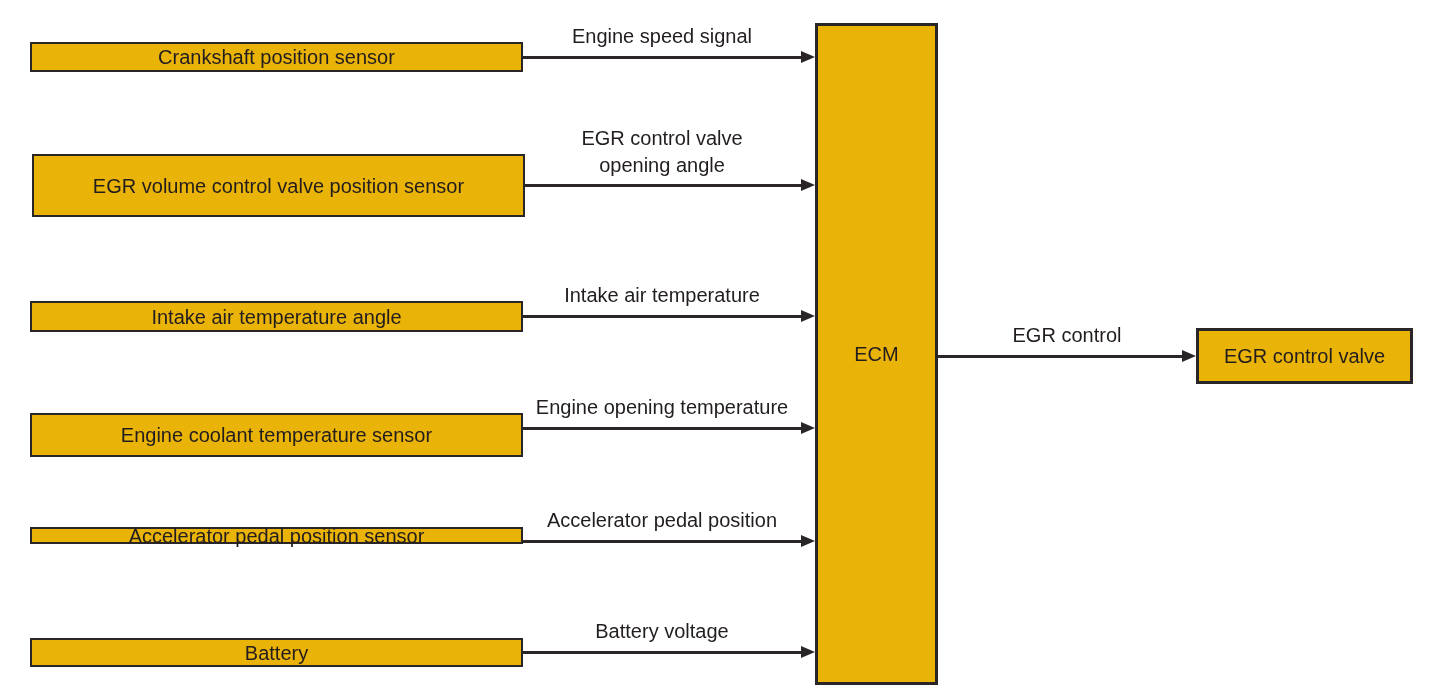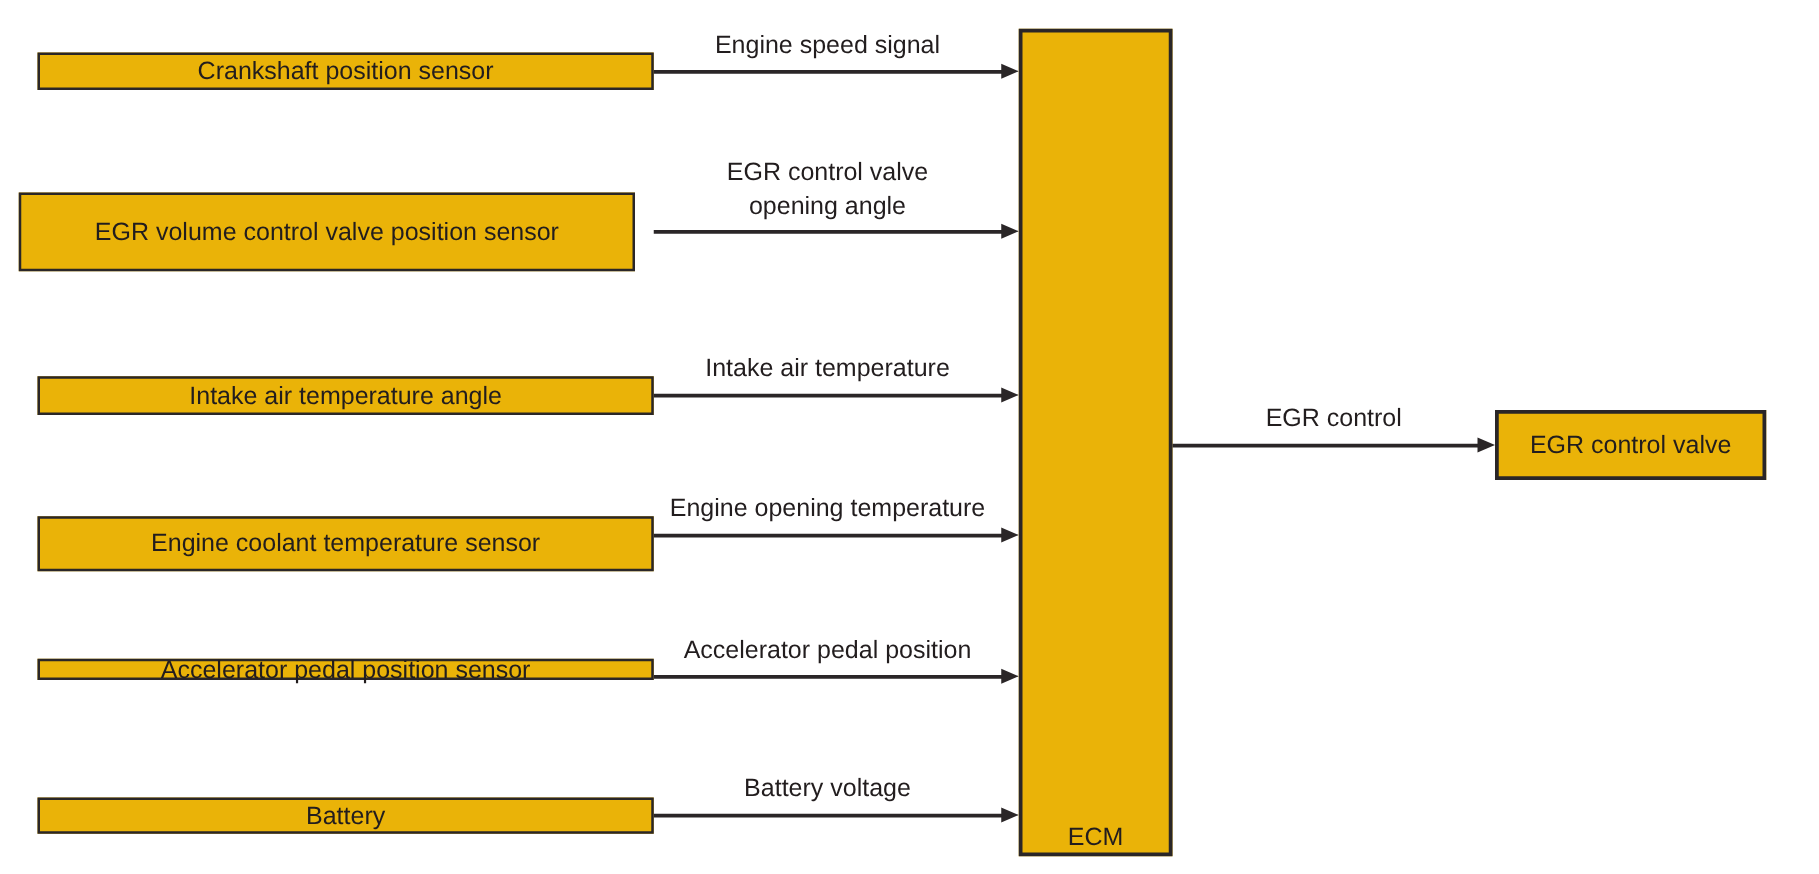--- a/index.html
+++ b/index.html
@@ -60,21 +60,21 @@
 
   <div class="node" style="left:30px; top:42px; width:493px; height:30px;">
     <span>Crankshaft position sensor</span>
   </div>
   <div class="hline" style="left:523px; top:55.5px; width:280px;"></div>
   <div class="ahead" style="left:801px; top:50.5px;"></div>
   <div class="siglabel in-label" style="bottom:649px;">
     <span class="sigblock">Engine speed signal</span>
   </div>
 
-  <div class="node" style="left:15px; top:154px; width:493px; height:63px;align-items:center;">
+  <div class="node" style="left:32px; top:154px; width:493px; height:63px;align-items:center;">
     <span>EGR volume control valve position sensor</span>
   </div>
   <div class="hline" style="left:523px; top:184px; width:280px;"></div>
   <div class="ahead" style="left:801px; top:179px;"></div>
   <div class="siglabel in-label" style="bottom:520px;">
     <span class="sigblock">EGR control valve
 opening angle</span>
   </div>
 
   <div class="node" style="left:30px; top:301px; width:493px; height:31px;">
@@ -106,21 +106,21 @@
 
   <div class="node" style="left:30px; top:638px; width:493px; height:29px;">
     <span>Battery</span>
   </div>
   <div class="hline" style="left:523px; top:651px; width:280px;"></div>
   <div class="ahead" style="left:801px; top:646px;"></div>
   <div class="siglabel in-label" style="bottom:54px;">
     <span class="sigblock">Battery voltage</span>
   </div>
 
-  <div class="node thick" style="left:815px; top:23px; width:123px; height:662px;align-items:flex-end;">
+  <div class="node thick" style="left:815px; top:23px; width:123px; height:662px;">
     <span>ECM</span>
   </div>
 
   <div class="hline" style="left:938px; top:354.5px; width:246px;"></div>
   <div class="ahead" style="left:1182px; top:349.5px;"></div>
   <div class="siglabel out-label" style="bottom:350px;">
     <span class="sigblock">EGR control</span>
   </div>
   <div class="node thicker" style="left:1196px; top:328px; width:217px; height:56px;">
     <span>EGR control valve</span>

